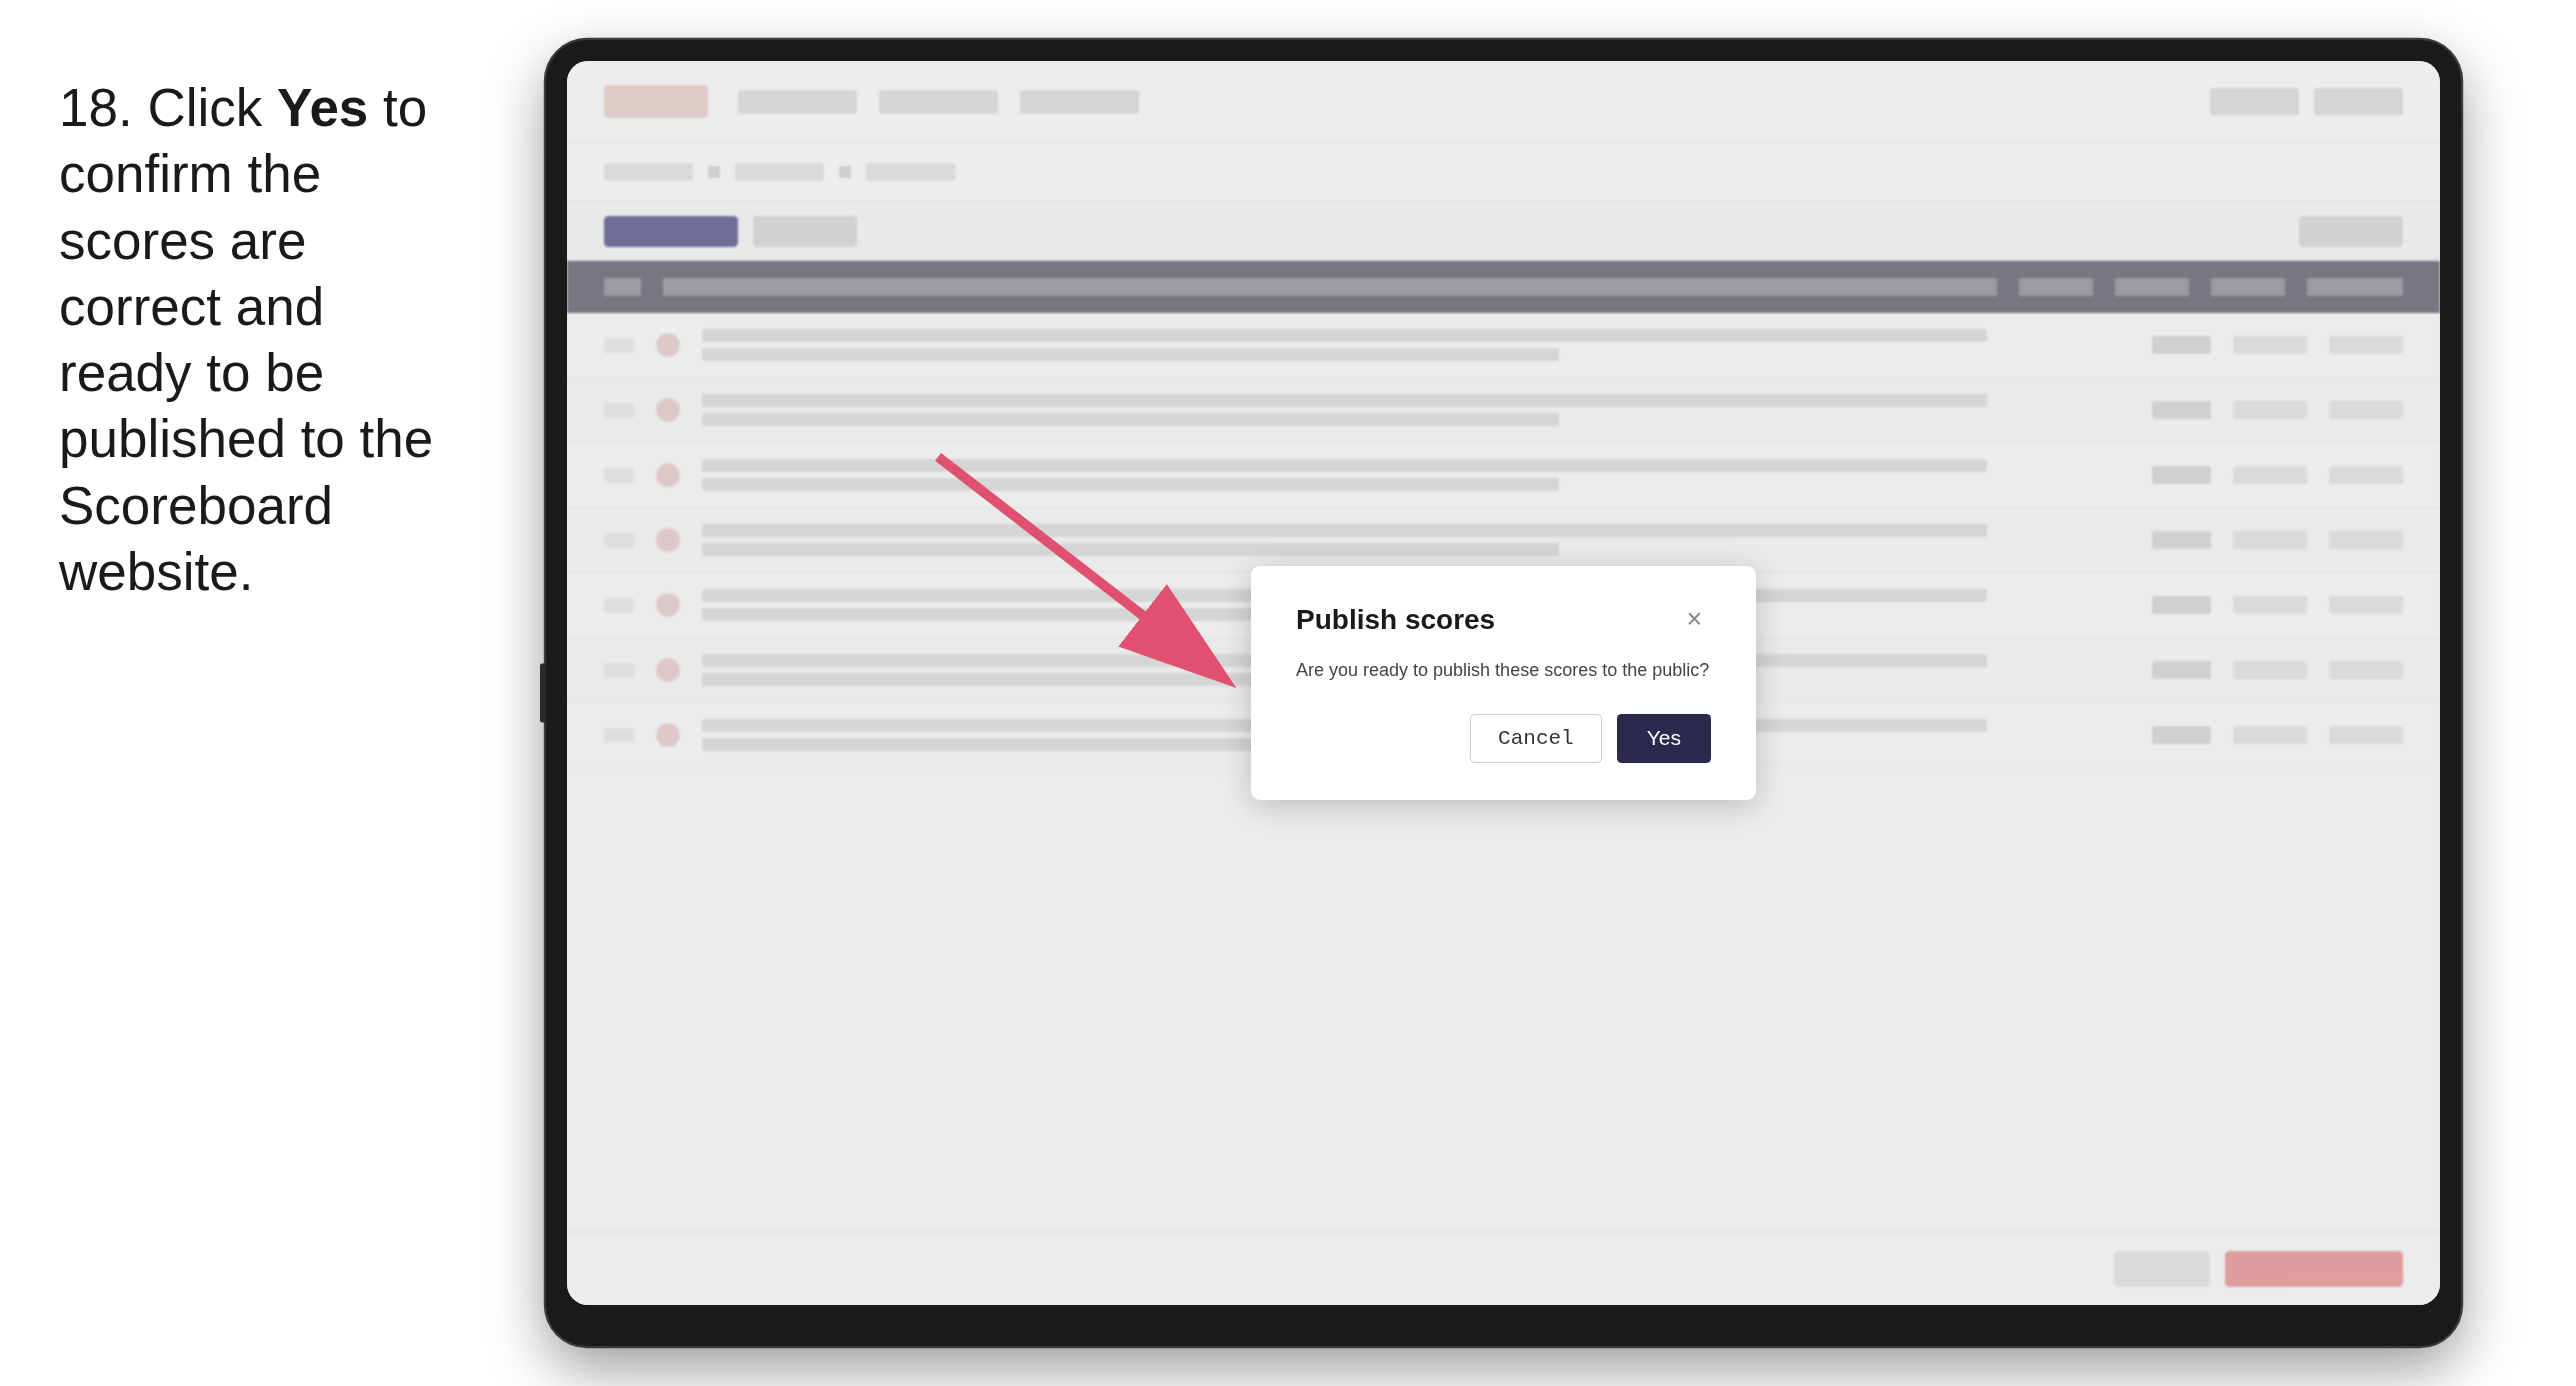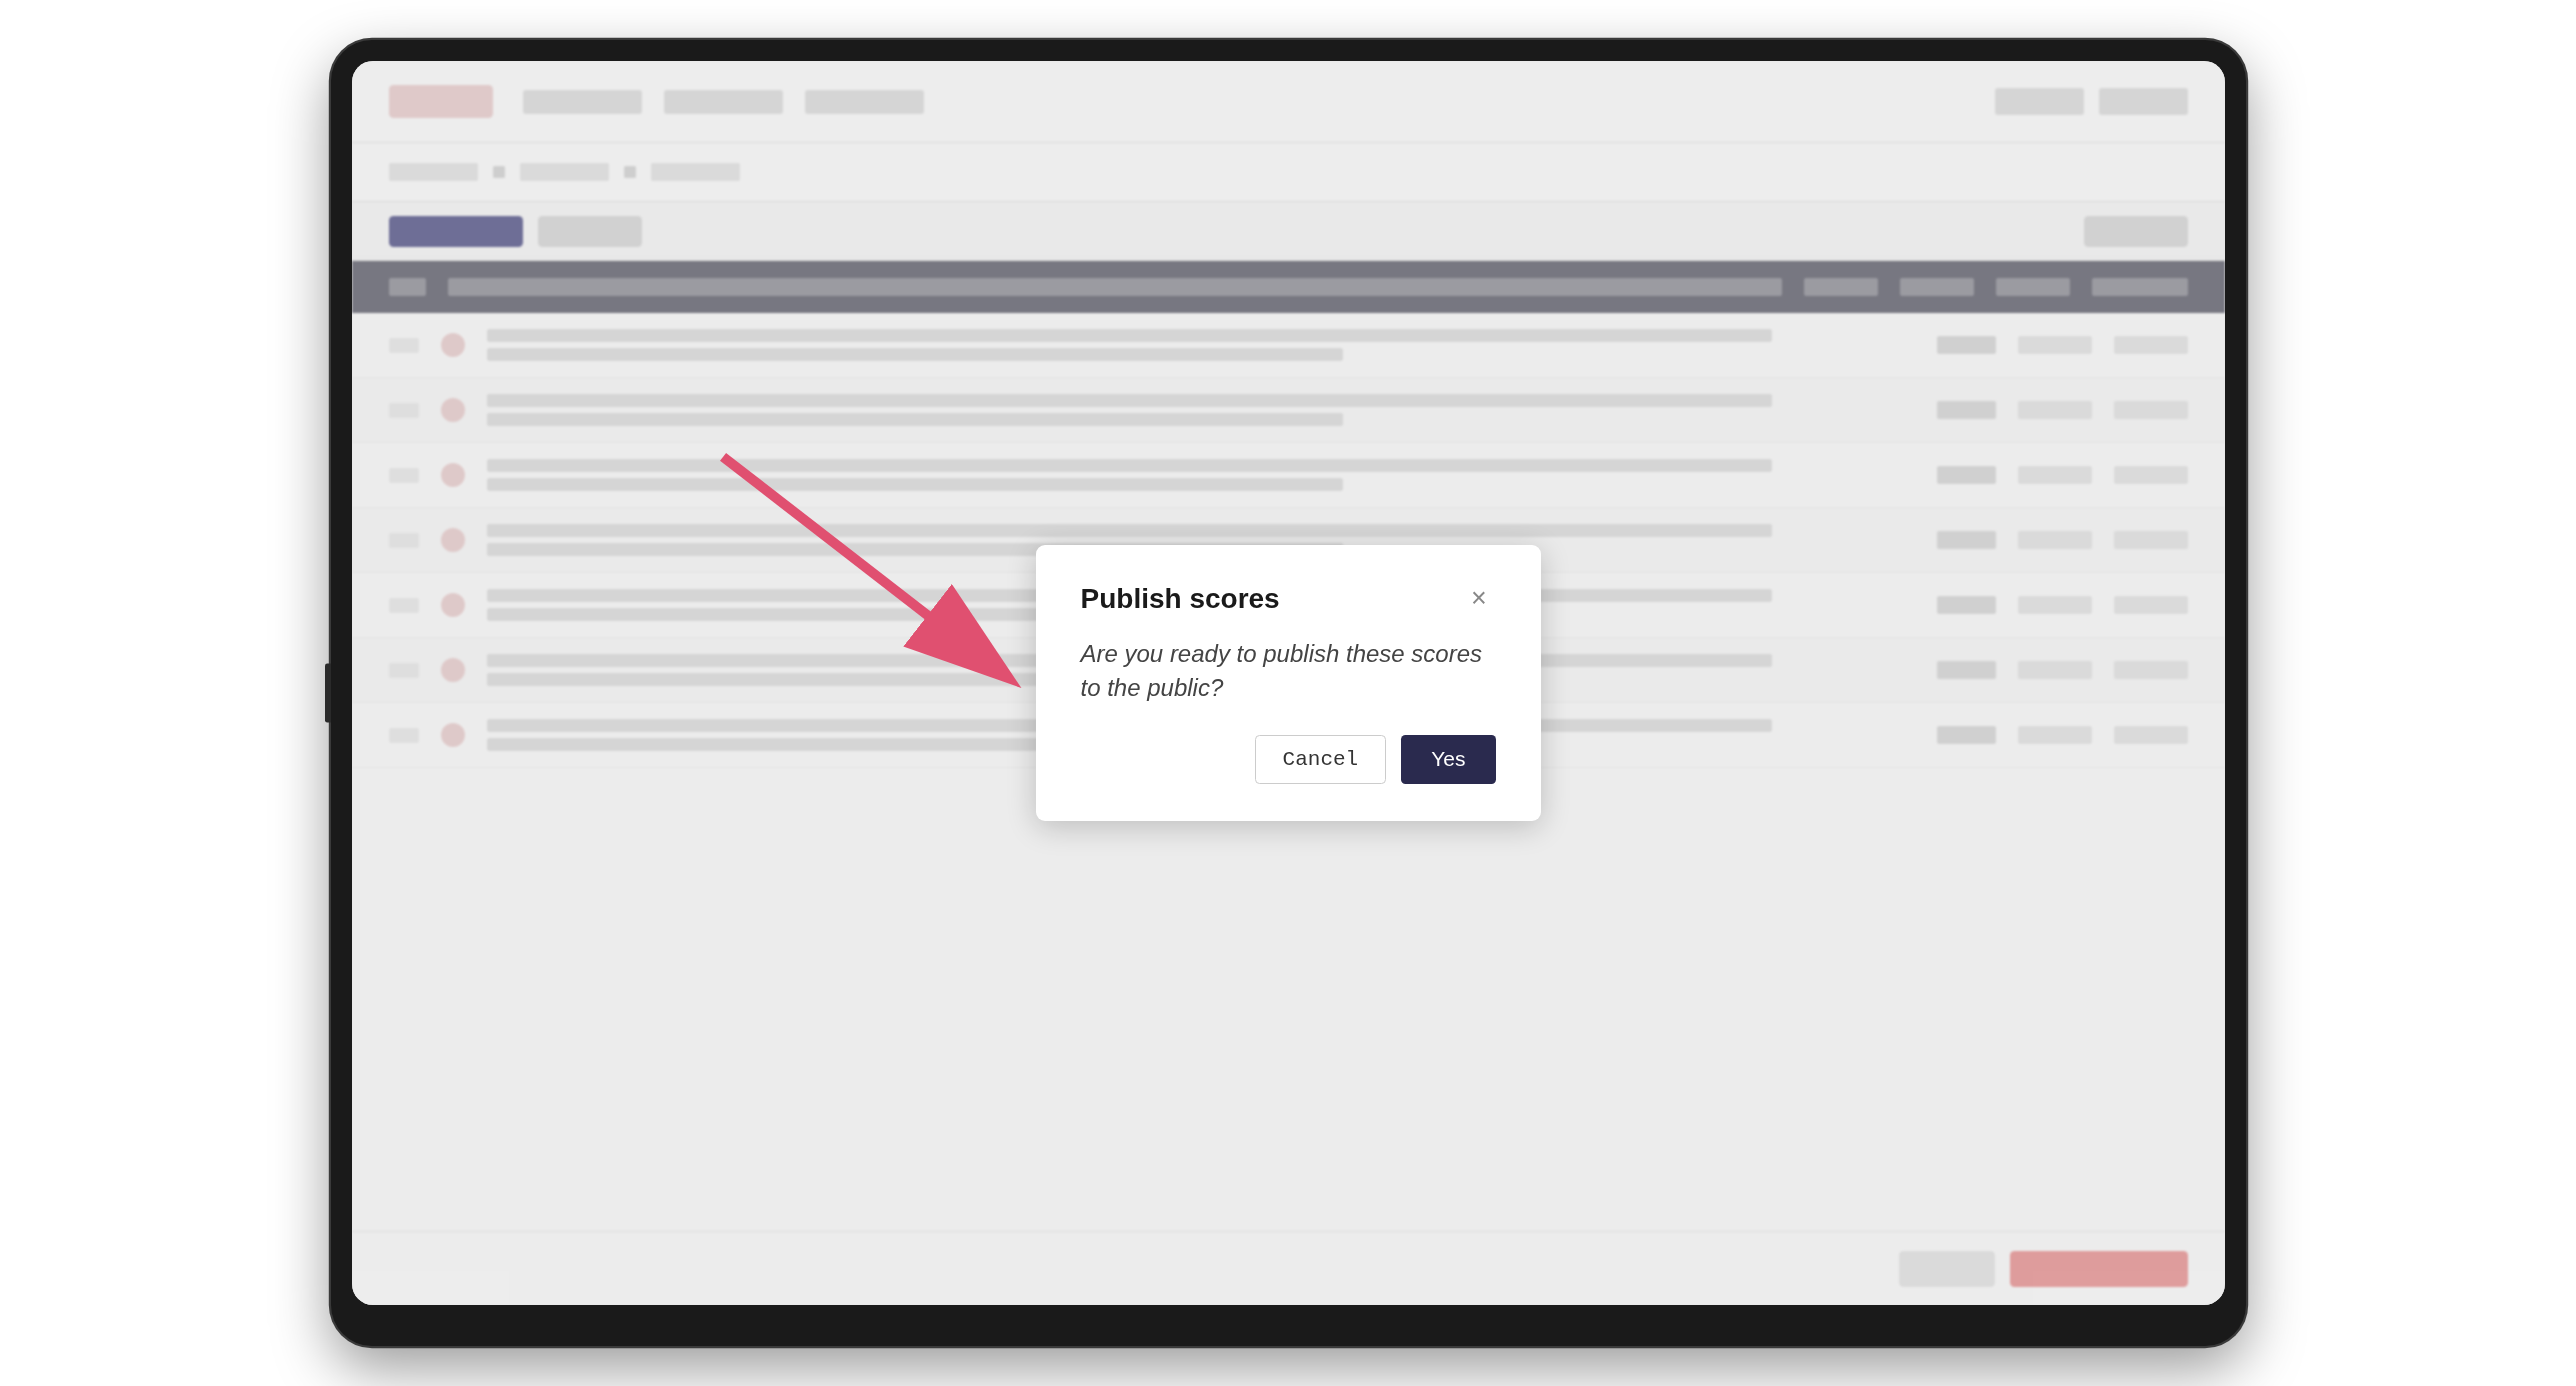--- a/index.html
+++ b/index.html
@@ -332,25 +332,24 @@
       justify-content: center;
       cursor: pointer;
       color: #888;
       font-size: 27px;
       border-radius: 3px;
       border: none;
       background: transparent;
     }
 
     .dialog-message {
-      font-size: 24px;
+      font-size: 18px;
       color: #444444;
       margin-bottom: 30px;
       line-height: 1.4;
-      font-style: italic;
     }
 
     .dialog-actions {
       display: flex;
       justify-content: flex-end;
       gap: 15px;
     }
 
     .btn-cancel {
       padding: 12px 27px;
@@ -396,20 +395,23 @@
       height: 59px;
       background: #2a2a2a;
       border-radius: 2.2px 0 0 2.2px;
     }
   </style>
 </head>
 <body>
 
 <div class="page-container">
 
+  <div class="instruction-text">
+    <span>18. Click </span><strong>Yes</strong><span> to confirm the scores are correct and ready to be published to the Scoreboard website.</span>
+  </div>
 
   <div class="tablet-frame">
     <div class="tablet-outer">
 
       <div class="tablet-side-btn"></div>
 
       <div class="tablet-screen">
 
         <div class="app-ui">
 

